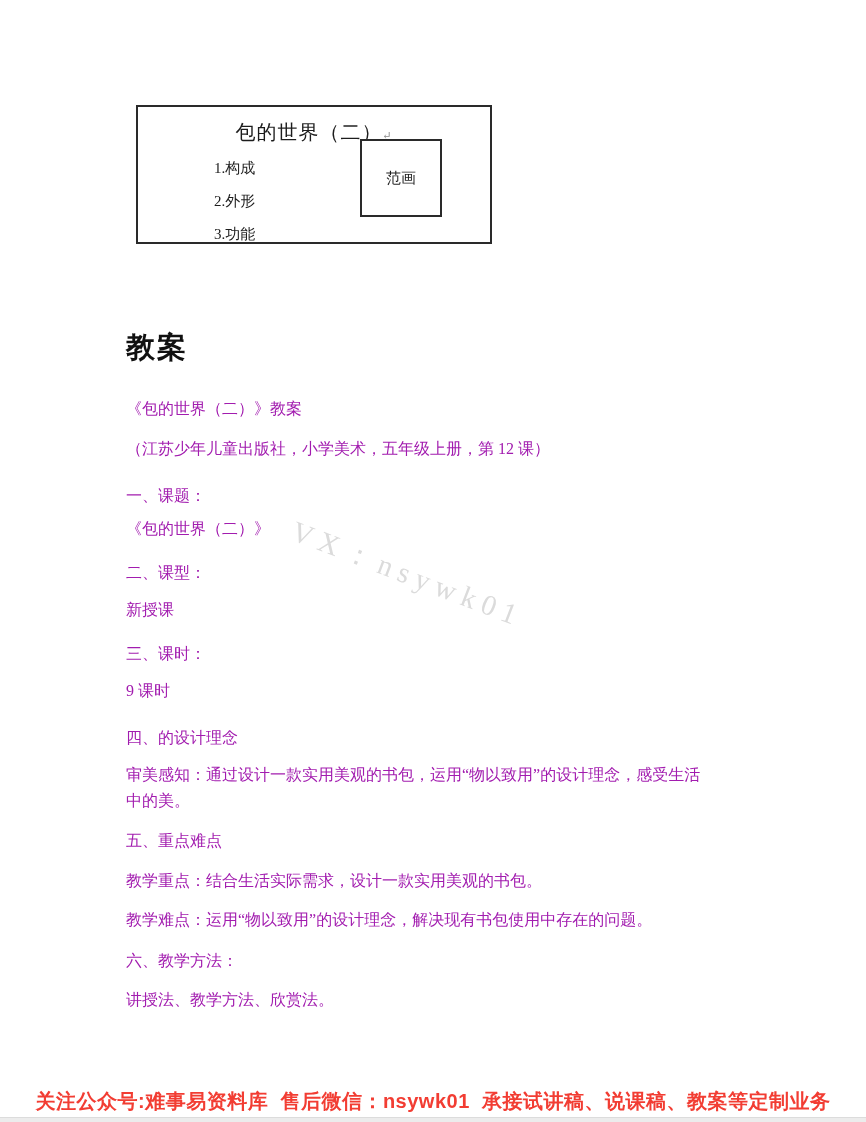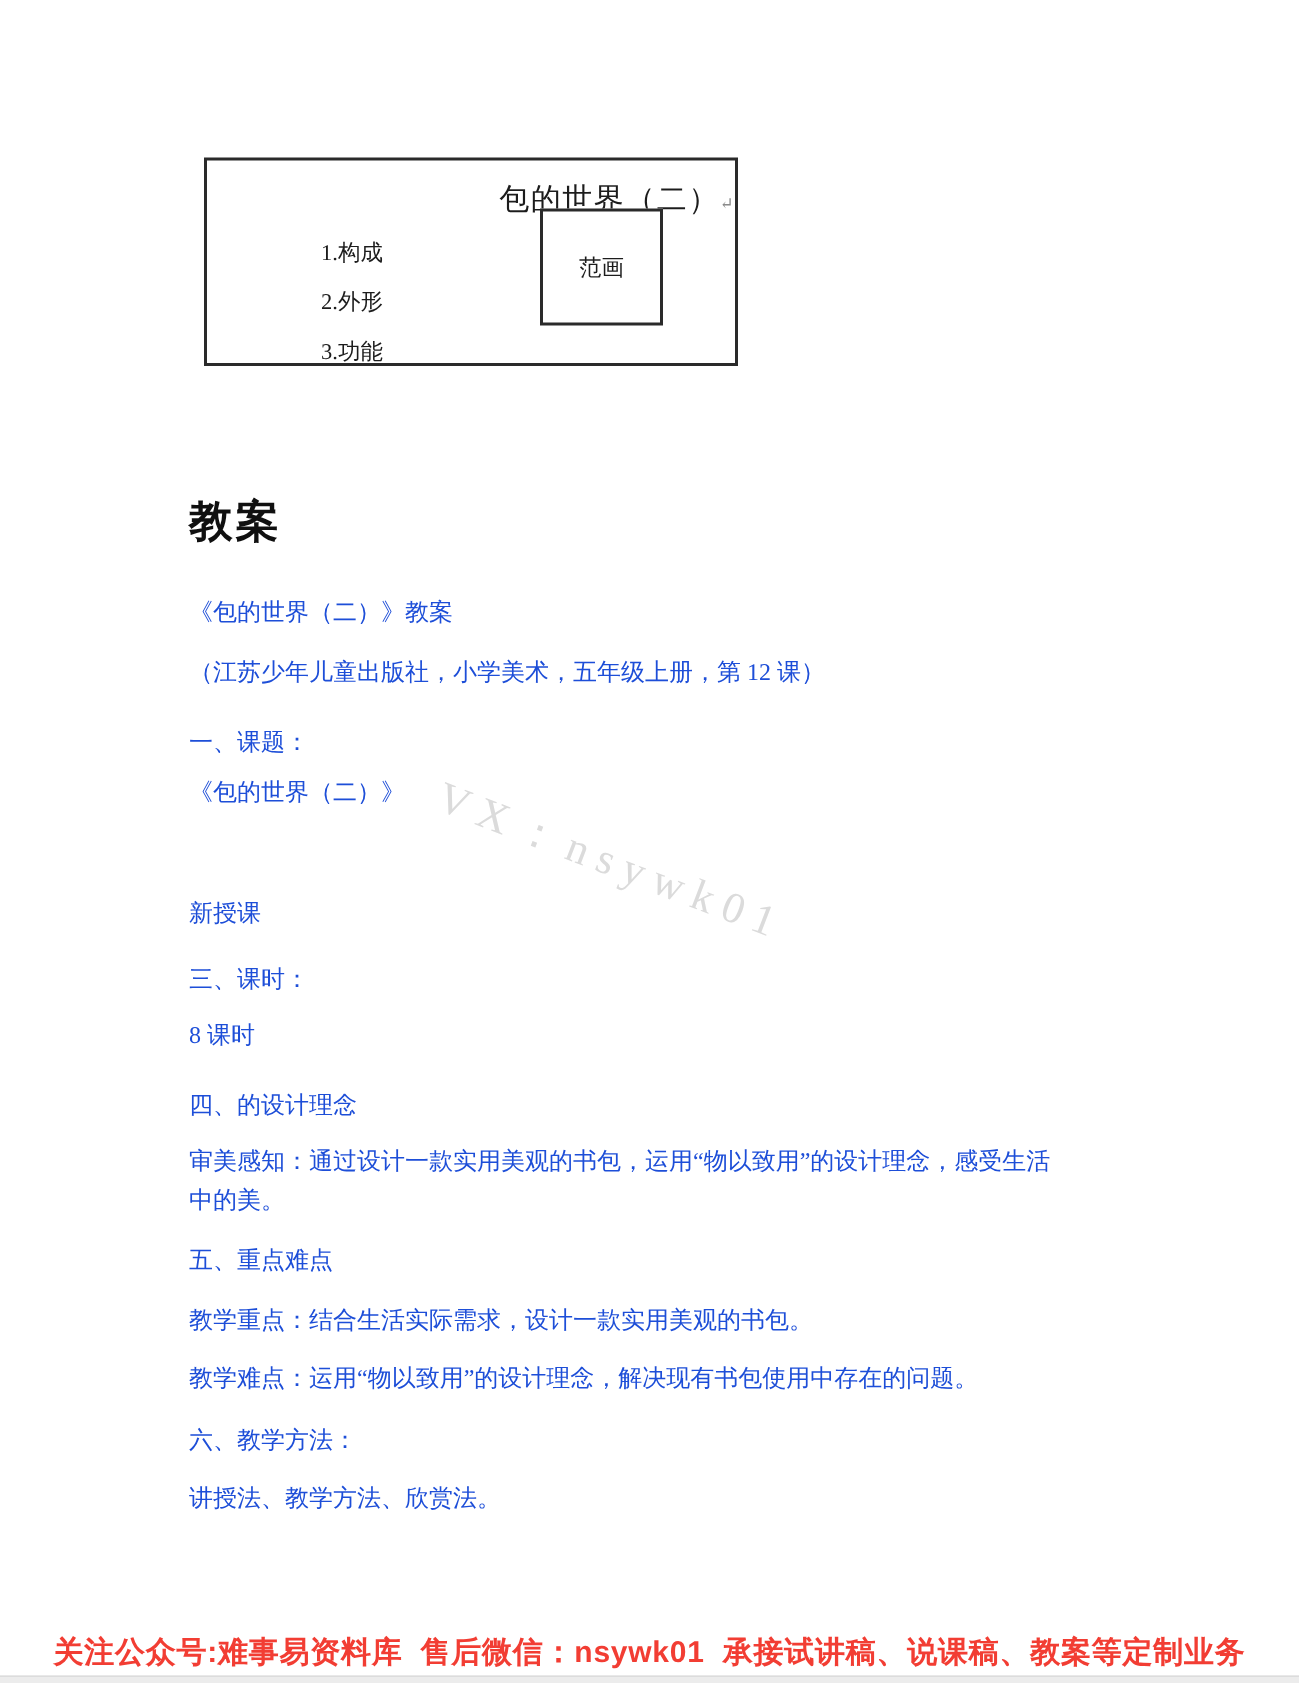--- a/index.html
+++ b/index.html
@@ -20,21 +20,21 @@
   .slide-box {
     position: absolute;
     left: 136px; top: 105px;
     width: 352px; height: 135px;
     border: 2px solid #2a2a2a;
     background: #ffffff;
   }
   .slide-title-row {
     position: absolute;
     left: 0; top: 12px; width: 100%;
-    text-align: right;
+    text-align: center;
     font-size: 20px;
     letter-spacing: 1px;
     color: #1c1c1c;
     white-space: nowrap;
   }
   .pmark {
     font-size: 11px;
     color: #8a8a8a;
     vertical-align: baseline;
   }
@@ -70,21 +70,21 @@
     color: #101010;
   }
 
   
   .para {
     position: absolute;
     left: 126px;
     width: 648px;
     font-size: 16px;
     line-height: 26px;
-    color: #1d4ed8;
+    color: #a21caf;
     white-space: pre-line;
   }
 
   
   .watermark {
     position: absolute;
     left: 300px; top: 512px;
     transform: rotate(21deg);
     transform-origin: left top;
     font-size: 29px;
@@ -137,23 +137,24 @@
       <span>范画</span>
     </div>
   </div>
 
   <h1 class="doc-heading">教案</h1>
 
   <div class="para" style="top:396px">《包的世界（二）》教案</div>
   <div class="para" style="top:436px">（江苏少年儿童出版社，小学美术，五年级上册，第 12 课）</div>
   <div class="para" style="top:483px">一、课题：</div>
   <div class="para" style="top:516px">《包的世界（二）》</div>
+  <div class="para" style="top:560px">二、课型：</div>
   <div class="para" style="top:597px">新授课</div>
   <div class="para" style="top:641px">三、课时：</div>
-  <div class="para" style="top:678px">8 课时</div>
+  <div class="para" style="top:678px">9 课时</div>
   <div class="para" style="top:725px">四、的设计理念</div>
   <div class="para" style="top:762px">审美感知：通过设计一款实用美观的书包，运用“物以致用”的设计理念，感受生活
 中的美。</div>
   <div class="para" style="top:828px">五、重点难点</div>
   <div class="para" style="top:868px">教学重点：结合生活实际需求，设计一款实用美观的书包。</div>
   <div class="para" style="top:907px">教学难点：运用“物以致用”的设计理念，解决现有书包使用中存在的问题。</div>
   <div class="para" style="top:948px">六、教学方法：</div>
   <div class="para" style="top:987px">讲授法、教学方法、欣赏法。</div>
 
   <div class="watermark">VX：nsywk01</div>

